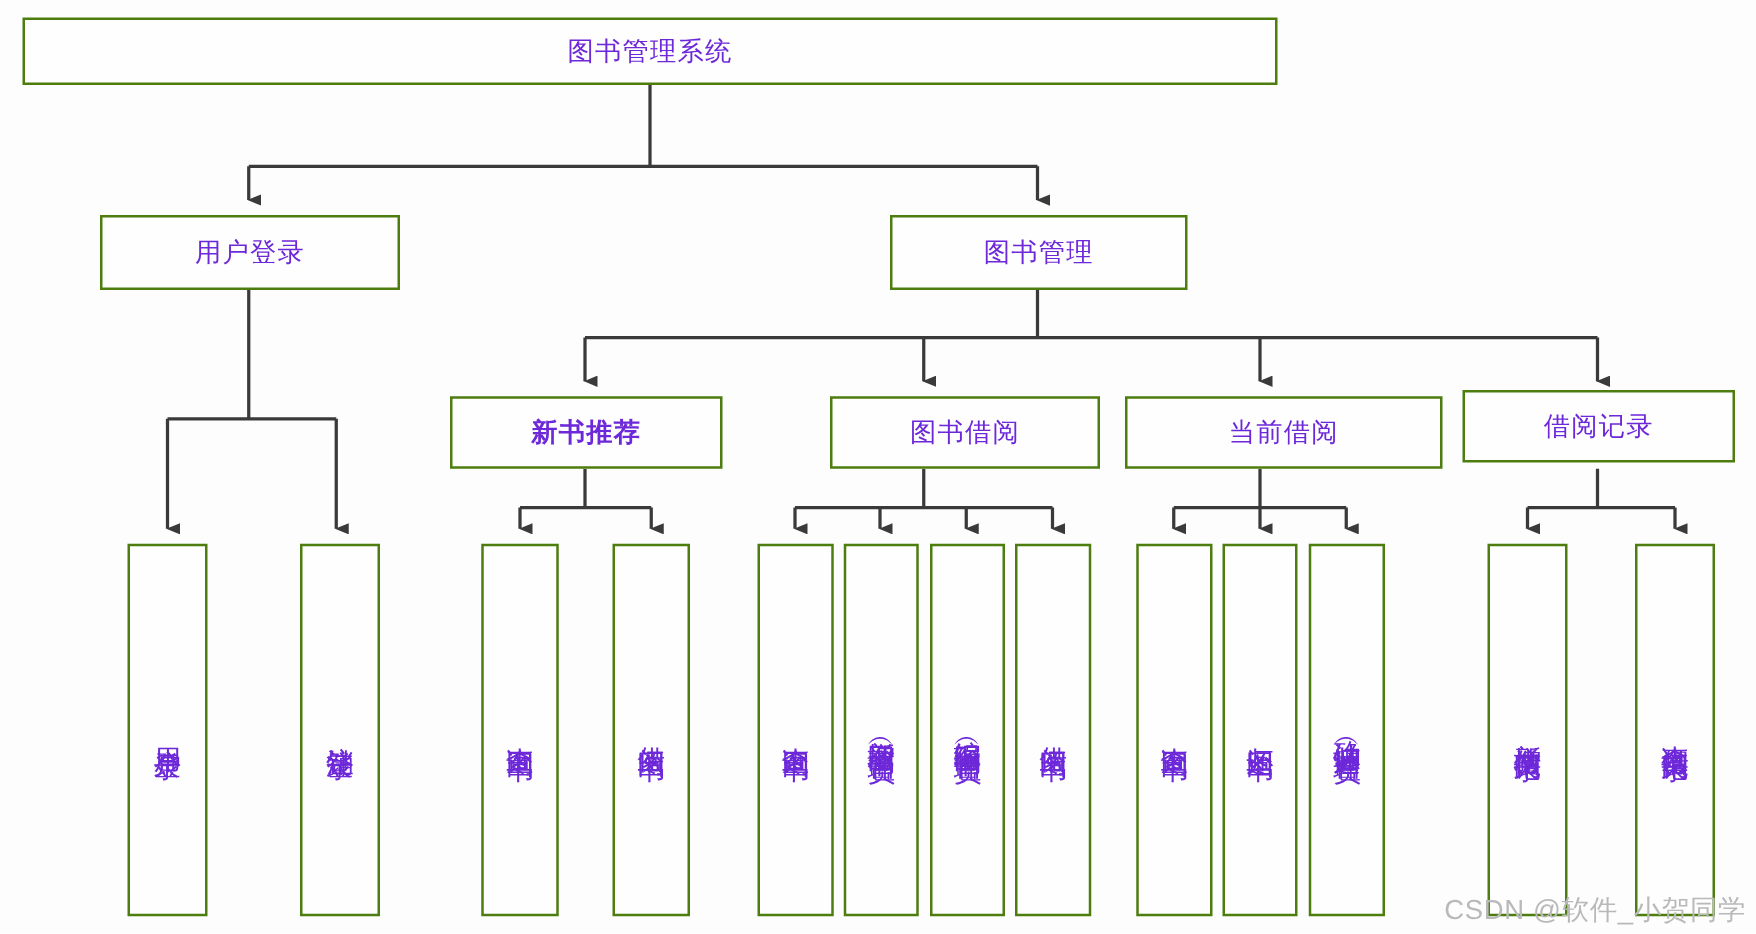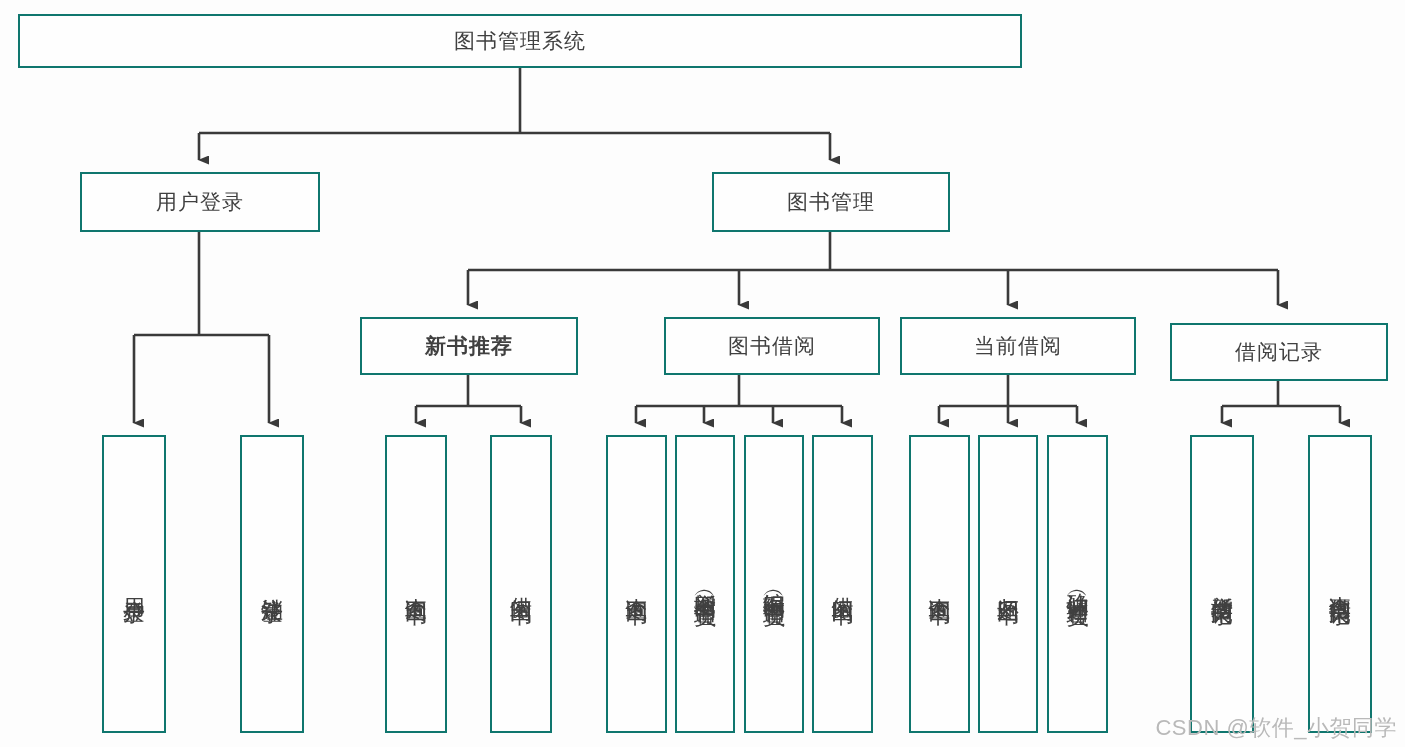--- a/index.html
+++ b/index.html
@@ -21,26 +21,26 @@
     position: absolute;
     left: 0;
     top: 0;
     width: 1405px;
     height: 747px;
     pointer-events: none;
   }
   .node {
     position: absolute;
     box-sizing: border-box;
-    border: 2px solid #0f766e;
+    border: 2px solid #4d7c0f;
     background: #fefefe;
     display: flex;
     align-items: center;
     justify-content: center;
-    color: #404040;
+    color: #6d28d9;
   }
   .node.horiz {
     font-size: 21px;
     letter-spacing: 1px;
   }
   .node.vert {
     writing-mode: vertical-rl;
     text-orientation: upright;
     font-size: 22px;
     letter-spacing: 2px;
@@ -128,24 +128,24 @@
   <div class="node horiz" style="left:712px; top:172px; width:238px; height:60px;">
     <span>图书管理</span>
   </div>
 
   <div class="node horiz" style="left:360px; top:317px; width:218px; height:58px;font-weight:bold;">
     <span>新书推荐</span>
   </div>
   <div class="node horiz" style="left:632px; top:317px; width:216px; height:58px;margin-left:32px;">
     <span>图书借阅</span>
   </div>
-  <div class="node horiz" style="left:900px; top:317px; width:236px; height:58px;text-align:center;">
+  <div class="node horiz" style="left:900px; top:317px; width:254px; height:58px;text-align:center;">
     <span>当前借阅</span>
   </div>
-  <div class="node horiz" style="left:1170px; top:323px; width:218px; height:58px;">
+  <div class="node horiz" style="left:1170px; top:312px; width:218px; height:58px;">
     <span>借阅记录</span>
   </div>
 
   <div class="node vert" style="left:102px; top:435px; width:64px; height:298px;">
     <span class="vtext">用户登录</span>
   </div>
   <div class="node vert" style="left:240px; top:435px; width:64px; height:298px;">
     <span class="vtext">注销登录</span>
   </div>
 

